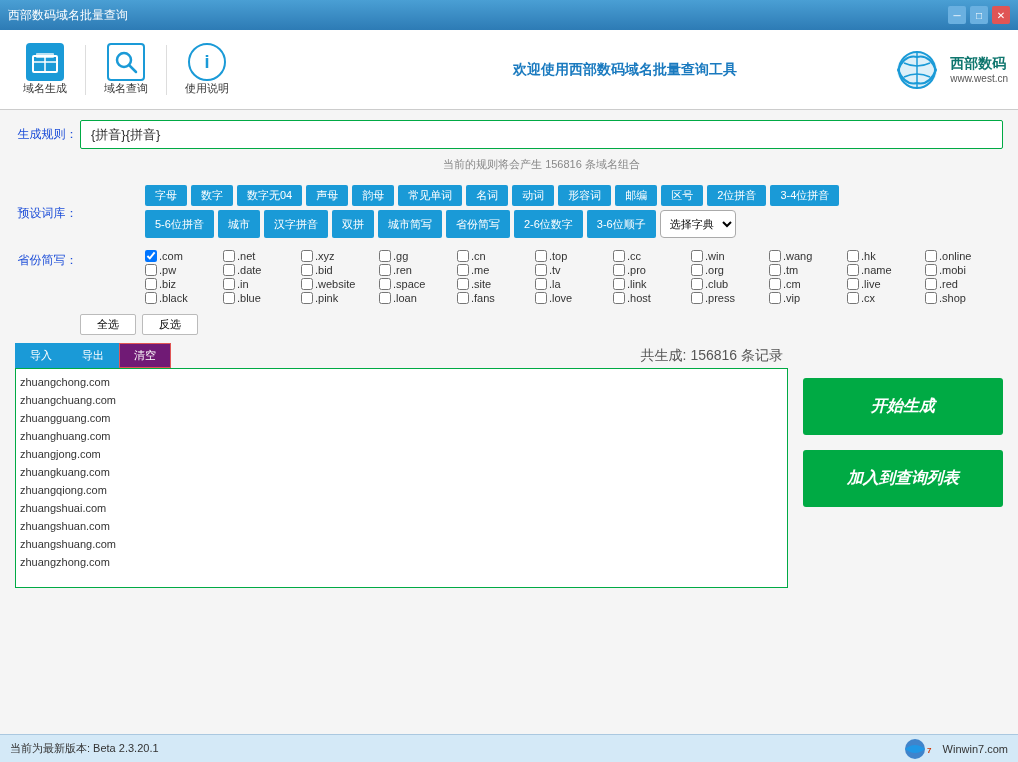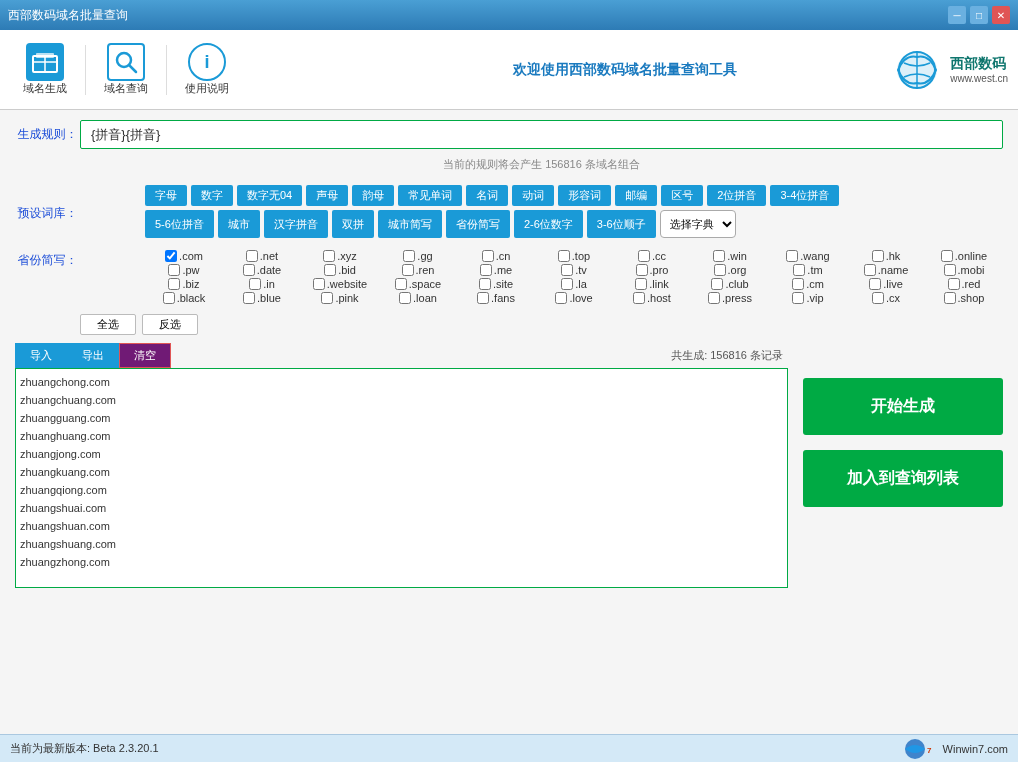--- a/index.html
+++ b/index.html
@@ -29,37 +29,37 @@
     .rule-hint { width: 100%; text-align: center; font-size: 11px; color: #888; margin-bottom: 5px; margin-left: 65px; }
 
     
     .dict-area { margin-left: 65px; flex: 1; }
     .dict-row { display: flex; flex-wrap: wrap; gap: 4px; margin-bottom: 4px; }
     .dict-btn { background: #1a9ad7; color: white; border: none; padding: 3px 10px; font-size: 11px; cursor: pointer; border-radius: 2px; white-space: nowrap; }
     .dict-select { border: 1px solid #aaa; padding: 6px 5px; font-size: 11px; background: white; cursor: pointer; border-radius: 4px; }
 
     
     .suffix-area { margin-left: 65px; flex: 1; }
-    .suffix-item { display: flex; align-items: center; gap: 2px; font-size: 11px; color: #333; justify-content: center; }
+    .suffix-item { display: flex; align-items: center; gap: 2px; font-size: 11px; color: #333; }
     .suffix-item input[type=checkbox] { width: 12px; height: 12px; cursor: pointer; }
 
     
     .select-row { display: flex; gap: 6px; margin-bottom: 8px; margin-left: 65px; }
     .sel-btn { background: white; border: 1px solid #bbb; padding: 2px 16px; font-size: 11px; cursor: pointer; border-radius: 2px; }
 
     
     .bottom-area { display: flex; gap: 15px; }
     .list-panel { flex: 1; }
     .list-toolbar { display: flex; align-items: center; gap: 0; margin-bottom: 0; }
     .list-btn { padding: 4px 14px; font-size: 11px; border: 1px solid #1a9ad7; cursor: pointer; background: #1a9ad7; color: white; }
     .list-btn.clear { background: #701a75; border-color: #e05555; }
-    .list-count { margin-left: auto; font-size: 11px; color: #555; padding-right: 5px; }
+    .list-count { margin-left: auto; font-size: 14px; color: #555; padding-right: 5px; }
     .list-box { width: 100%; height: 220px; border: 1px solid #00aa44; background: white; overflow-y: scroll; padding: 4px; font-size: 11px; color: #333; line-height: 18px; }
     .right-panel { width: 200px; display: flex; flex-direction: column; gap: 15px; padding-top: 35px; }
-    .action-btn { background: #00aa44; color: white; border: none; width: 100%; padding: 18px 10px; font-size: 16px; font-weight: bold; cursor: pointer; border-radius: 3px; }
+    .action-btn { background: #00aa44; color: white; border: none; width: 100%; padding: 18px 10px; font-size: 16px; font-weight: bold; cursor: pointer; border-radius: 3px; font-style: italic; }
 
     
     .statusbar { background: #d4e9f7; border-top: 1px solid #aac8e0; height: 28px; display: flex; align-items: center; padding: 0 10px; font-size: 11px; color: #333; position: absolute; bottom: 0; width: 100%; justify-content: space-between; gap: 48px; }
     .statusbar-right { display: flex; align-items: center; gap: 8px; }
 
     
     .list-box::-webkit-scrollbar { width: 14px; }
     .list-box::-webkit-scrollbar-track { background: #f0f0f0; }
     .list-box::-webkit-scrollbar-thumb { background: #aaa; border: 3px solid #f0f0f0; }
 

